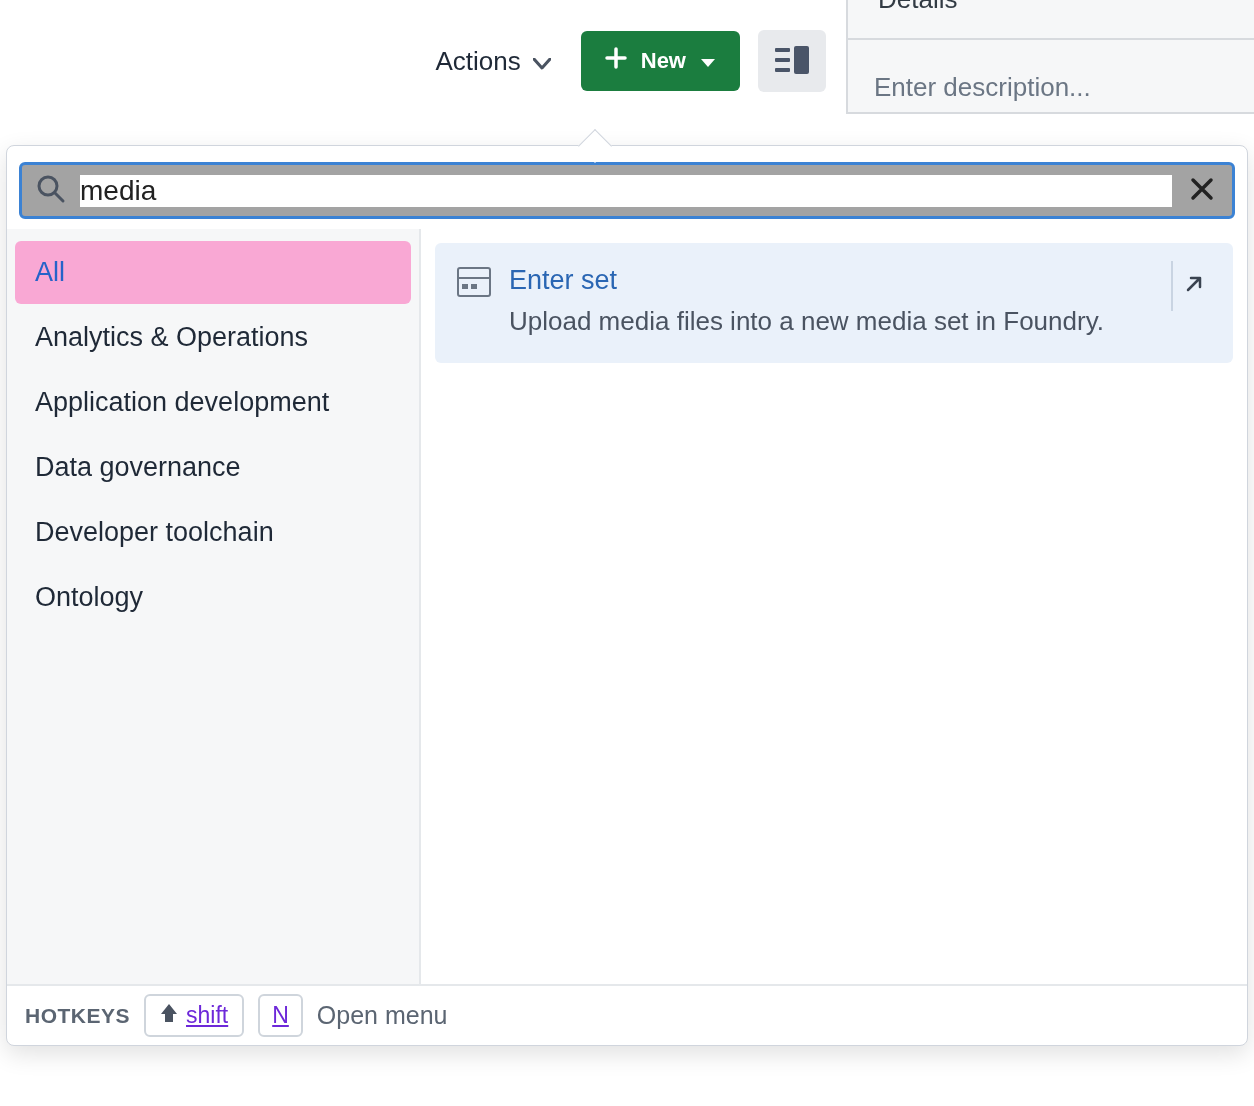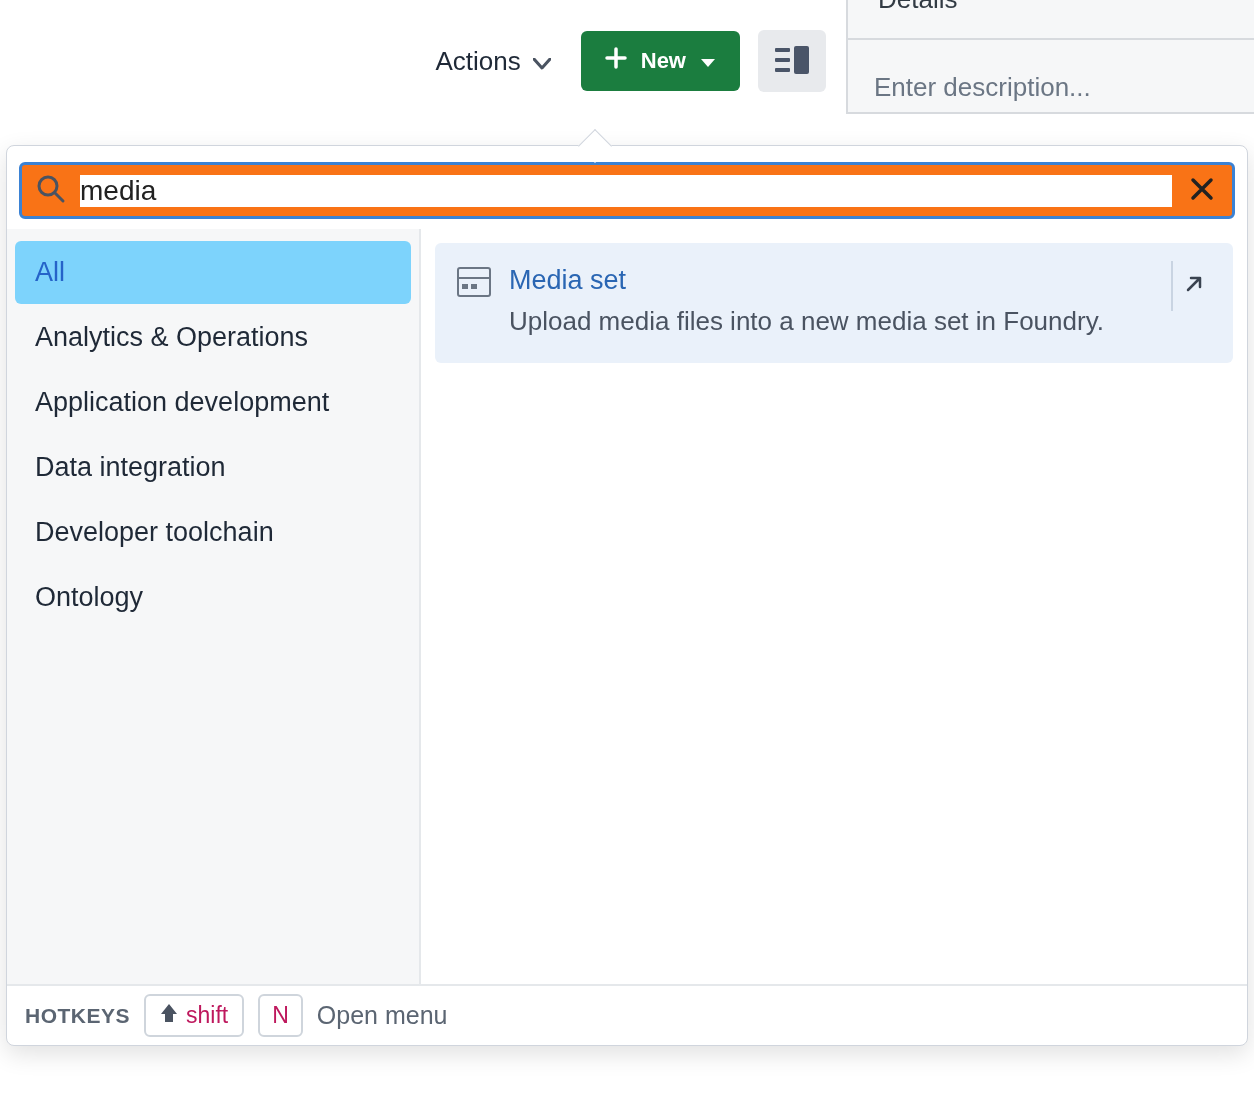--- a/index.html
+++ b/index.html
@@ -123,21 +123,21 @@
       transform: rotate(45deg);
     }
     .search-row {
       display: flex;
       align-items: center;
       margin: 16px 12px 10px 12px;
       border: 3px solid #3b82d4;
       border-radius: 6px;
       padding: 8px 14px;
       gap: 14px;
-      background: #f97316;
+      background: #a3a3a3;
     }
     .search-input {
       flex: 1;
       border: none;
       outline: none;
       font-size: 28px;
       color: #222;
     }
     .clear-btn {
       background: transparent;
@@ -161,21 +161,21 @@
     }
     .category-item {
       padding: 16px 20px;
       font-size: 27px;
       color: #1f2937;
       cursor: pointer;
       border-radius: 6px;
       margin-bottom: 2px;
     }
     .category-item.selected {
-      background: #7dd3fc;
+      background: #f9a8d4;
       color: #2563c9;
       font-weight: 500;
     }
     .results-col {
       flex: 1;
       padding: 14px;
     }
     .result-card {
       background: #eaf1fa;
       border-radius: 6px;
@@ -231,22 +231,23 @@
       font-size: 21px;
     }
     .key-chip {
       display: inline-flex;
       align-items: center;
       gap: 8px;
       border: 2px solid #cfd5dc;
       border-radius: 6px;
       padding: 6px 14px;
       background: #ffffff;
-      color: #be185d;
+      color: #6d28d9;
       font-size: 23px;
+      text-decoration: underline;
     }
     .key-chip.small { padding: 6px 12px; }
     .footer-text { color: #5b6572; font-size: 25px; }
     .chev-down { display:inline-block; }
   </style>
 </head>
 <body>
 
 <div class="right-panel">
   <div class="details-header">Details</div>
@@ -315,42 +316,42 @@
       <div class="category-item selected">
         <span>All</span>
       </div>
       <div class="category-item">
         <span>Analytics &amp; Operations</span>
       </div>
       <div class="category-item">
         <span>Application development</span>
       </div>
       <div class="category-item">
-        <span>Data integration</span>
+        <span>Data governance</span>
       </div>
       <div class="category-item">
         <span>Developer toolchain</span>
       </div>
       <div class="category-item">
         <span>Ontology</span>
       </div>
     </div>
 
     <div class="results-col">
       <div class="result-card">
         <span class="result-icon">
           <svg width="34" height="30" viewBox="0 0 34 30">
             <rect x="1" y="1" width="32" height="28" rx="2" fill="none" stroke="#6b7684" stroke-width="2"></rect>
             <line x1="1" y1="11" x2="33" y2="11" stroke="#6b7684" stroke-width="2"></line>
             <rect x="5" y="17" width="6" height="5" fill="#6b7684"></rect>
             <rect x="14" y="17" width="6" height="5" fill="#6b7684"></rect>
           </svg>
         </span>
         <div class="result-text">
-          <div class="result-title">Media set</div>
+          <div class="result-title">Enter set</div>
           <div class="result-desc">Upload media files into a new media set in Foundry.</div>
         </div>
         <div class="result-open">
           <span>
             <svg width="20" height="20" viewBox="0 0 20 20">
                 <path d="M4 16 L16 4 M7 4 H16 V13" fill="none" stroke="#3a4350" stroke-width="2.5" stroke-linecap="round" stroke-linejoin="round"></path>
               </svg>
           </span>
         </div>
       </div>

